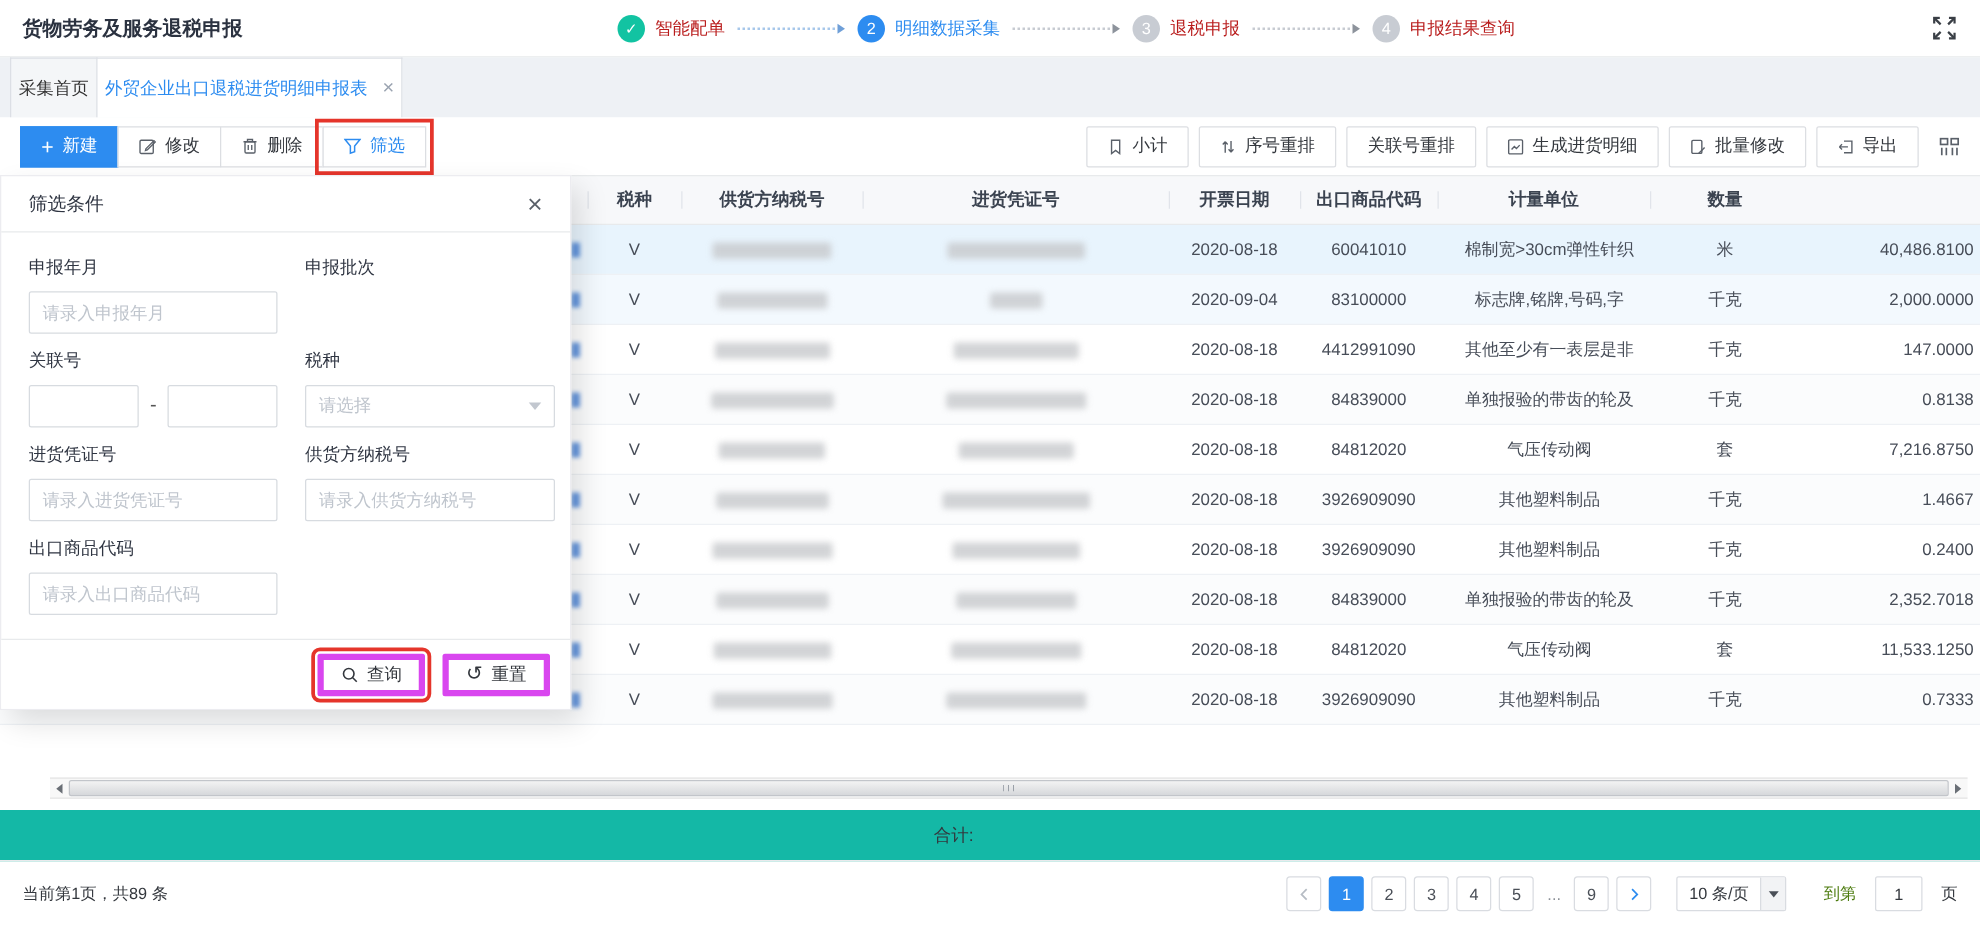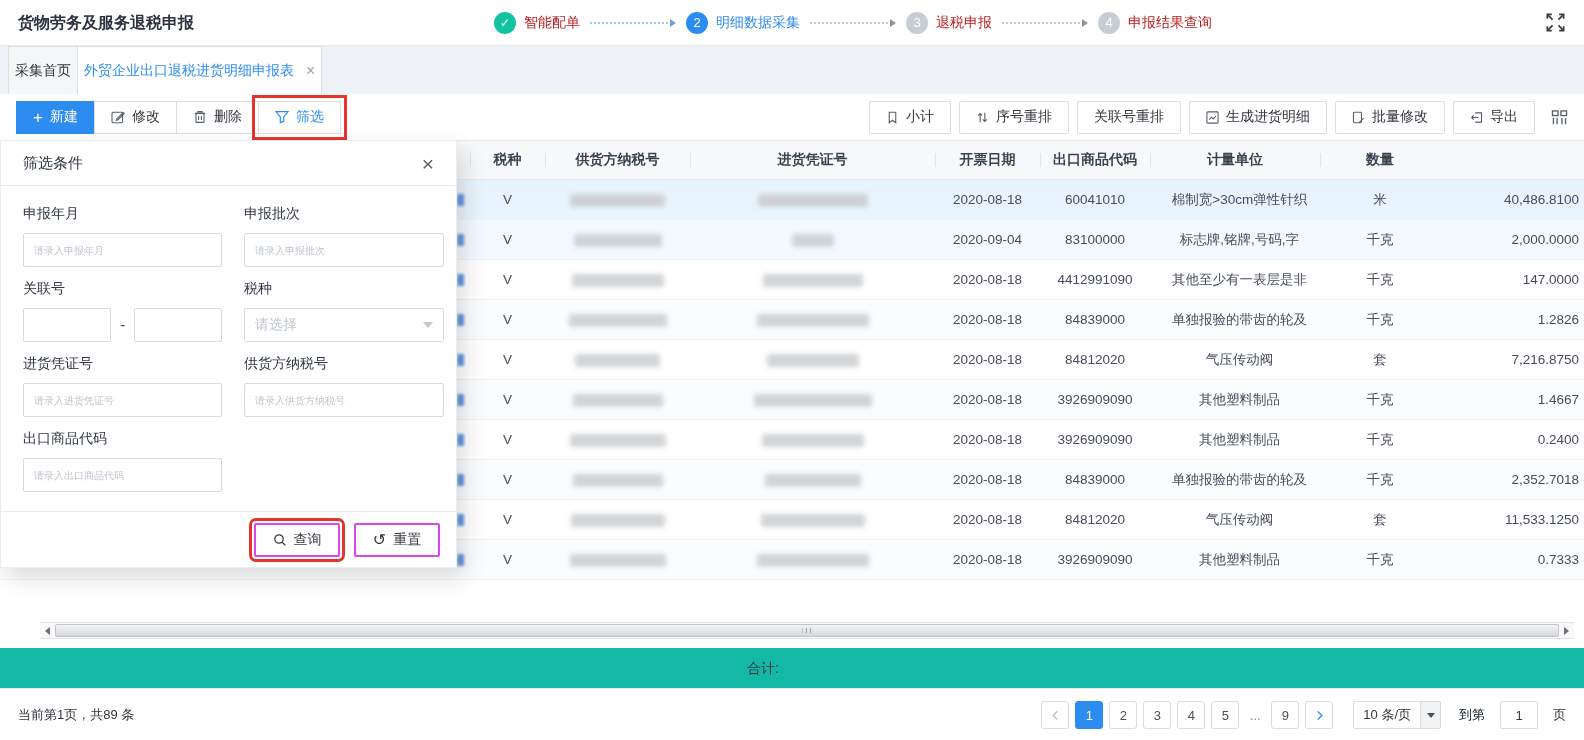--- a/index.html
+++ b/index.html
@@ -75,39 +75,39 @@
   .rec-info { font-size:13px; color:#33373d; }
   .pager { margin-left:auto; display:flex; align-items:center; gap:6px; }
   .pg { min-width:28px; height:28px; border:1px solid #d9dce1; border-radius:3px; display:flex; align-items:center; justify-content:center; font-size:13px; color:#4a4f57; background:#fff; cursor:pointer; padding:0 4px; }
   .pg.active { background:#2d8cf0; border-color:#2d8cf0; color:#fff; }
   .pg.dots { border:none; color:#8a8f96; min-width:20px; cursor:default; }
   .chev { display:inline-flex; }
   .psize { display:flex; height:28px; border:1px solid #d9dce1; border-radius:2px; margin-left:14px; align-items:center; background:#fff; cursor:pointer; }
   .psize .txt { padding:0 9px; font-size:13px; color:#33373d; white-space:nowrap; }
   .psize .dd { width:20px; align-self:stretch; border-left:1px solid #d9dce1; background:#f2f3f5; display:flex; align-items:center; justify-content:center; }
   .caret-dn { width:0; height:0; border-top:5px solid #4a4f57; border-left:4px solid transparent; border-right:4px solid transparent; }
-  .goto-label { margin-left:12px; font-size:13px; color:#0f172a; white-space:nowrap; }
+  .goto-label { margin-left:24px; font-size:13px; color:#4d7c0f; white-space:nowrap; }
   .goto-input { width:38px; height:28px; border:1px solid #d9dce1; border-radius:2px; text-align:center; font-size:13px; color:#33373d; margin:0 9px; }
   .goto-unit { font-size:13px; color:#33373d; }
 
   
   .fpanel { position:absolute; left:0; top:140px; width:457px; height:428px; background:#fff; border:1px solid #ececf0; box-shadow:8px 10px 22px rgba(0,0,0,.13); z-index:10; }
   .fp-head { height:45px; display:flex; align-items:center; padding:0 22px; border-bottom:1px solid #e8eaec; font-size:15px; color:#2f3542; }
   .fp-close { margin-left:auto; font-size:21px; color:#5a6069; cursor:pointer; line-height:1; }
   .fp-body { padding:6px 22px 0; display:grid; grid-template-columns:199px 200px; column-gap:22px; }
   .fld label { display:block; font-size:14px; color:#2f3542; margin:13px 0 10px; }
-  .fld input { width:100%; height:34px; border:1px solid #d7dbe0; border-radius:2px; padding:0 10px; font-size:10px; color:#b91c1c; }
+  .fld input { width:100%; height:34px; border:1px solid #d7dbe0; border-radius:2px; padding:0 10px; font-size:14px; color:#b91c1c; }
   ::placeholder { color:#bfc5cd; opacity:1; }
   .range { display:flex; align-items:center; gap:9px; }
   .range input { width:88px; }
   .range .dash { color:#555; }
   .fselect { height:34px; border:1px solid #d7dbe0; border-radius:2px; display:flex; align-items:center; padding:0 10px; color:#bfc5cd; font-size:14px; cursor:pointer; }
   .fselect .caret { margin-left:auto; width:0; height:0; border-top:6px solid #c2c7cf; border-left:5px solid transparent; border-right:5px solid transparent; }
   .fp-foot { position:absolute; left:0; right:0; bottom:0; height:56px; border-top:1px solid #e8eaec; display:flex; align-items:center; justify-content:flex-end; gap:14px; padding-right:16px; background:#fff; }
-  .fbtn { height:34px; min-width:86px; border:2px solid #d946ef; background:#fff; display:inline-flex; align-items:center; justify-content:center; gap:7px; font-size:14px; color:#33373d; border-radius:2px; cursor:pointer; }
+  .fbtn { height:34px; min-width:86px; border:5px solid #d946ef; background:#fff; display:inline-flex; align-items:center; justify-content:center; gap:7px; font-size:14px; color:#33373d; border-radius:2px; cursor:pointer; }
   .fbtn.query { outline:3px solid #e5352b; outline-offset:2px; }
   .reset-ico { font-size:16px; color:#33373d; line-height:1; }
 </style>
 </head>
 <body>
 
 <div class="app">
 
   <header class="topbar">
     <div class="page-title">货物劳务及服务退税申报</div>
@@ -309,21 +309,21 @@
       <div>
           <span class="sliver"></span>
         </div>
       <div class="c-center">V</div>
       <div class="c-center"><span class="blur" style="width:98px"></span></div>
       <div class="c-center"><span class="blur" style="width:112px"></span></div>
       <div class="c-center">2020-08-18</div>
       <div class="c-center">84839000</div>
       <div class="c-name">单独报验的带齿的轮及</div>
       <div class="c-center">千克</div>
-      <div class="c-qty">1.2826</div>
+      <div class="c-qty">0.8138</div>
     </div>
 
     <div class="trow">
       <div>
           <span class="sliver"></span>
         </div>
       <div class="c-center">V</div>
       <div class="c-center"><span class="blur" style="width:85px"></span></div>
       <div class="c-center"><span class="blur" style="width:92px"></span></div>
       <div class="c-center">2020-08-18</div>
@@ -461,21 +461,20 @@
       <span>筛选条件</span>
       <span class="fp-close">×</span>
     </div>
     <div class="fp-body">
       <div class="fld">
         <label>申报年月</label>
         <input placeholder="请录入申报年月" style="">
       </div>
       <div class="fld">
         <label>申报批次</label>
-        <input placeholder="请录入申报批次" style="">
       </div>
       <div class="fld">
         <label>关联号</label>
         <div class="range">
           <input style="">
           <span class="dash">-</span>
           <input style="">
         </div>
       </div>
       <div class="fld">

